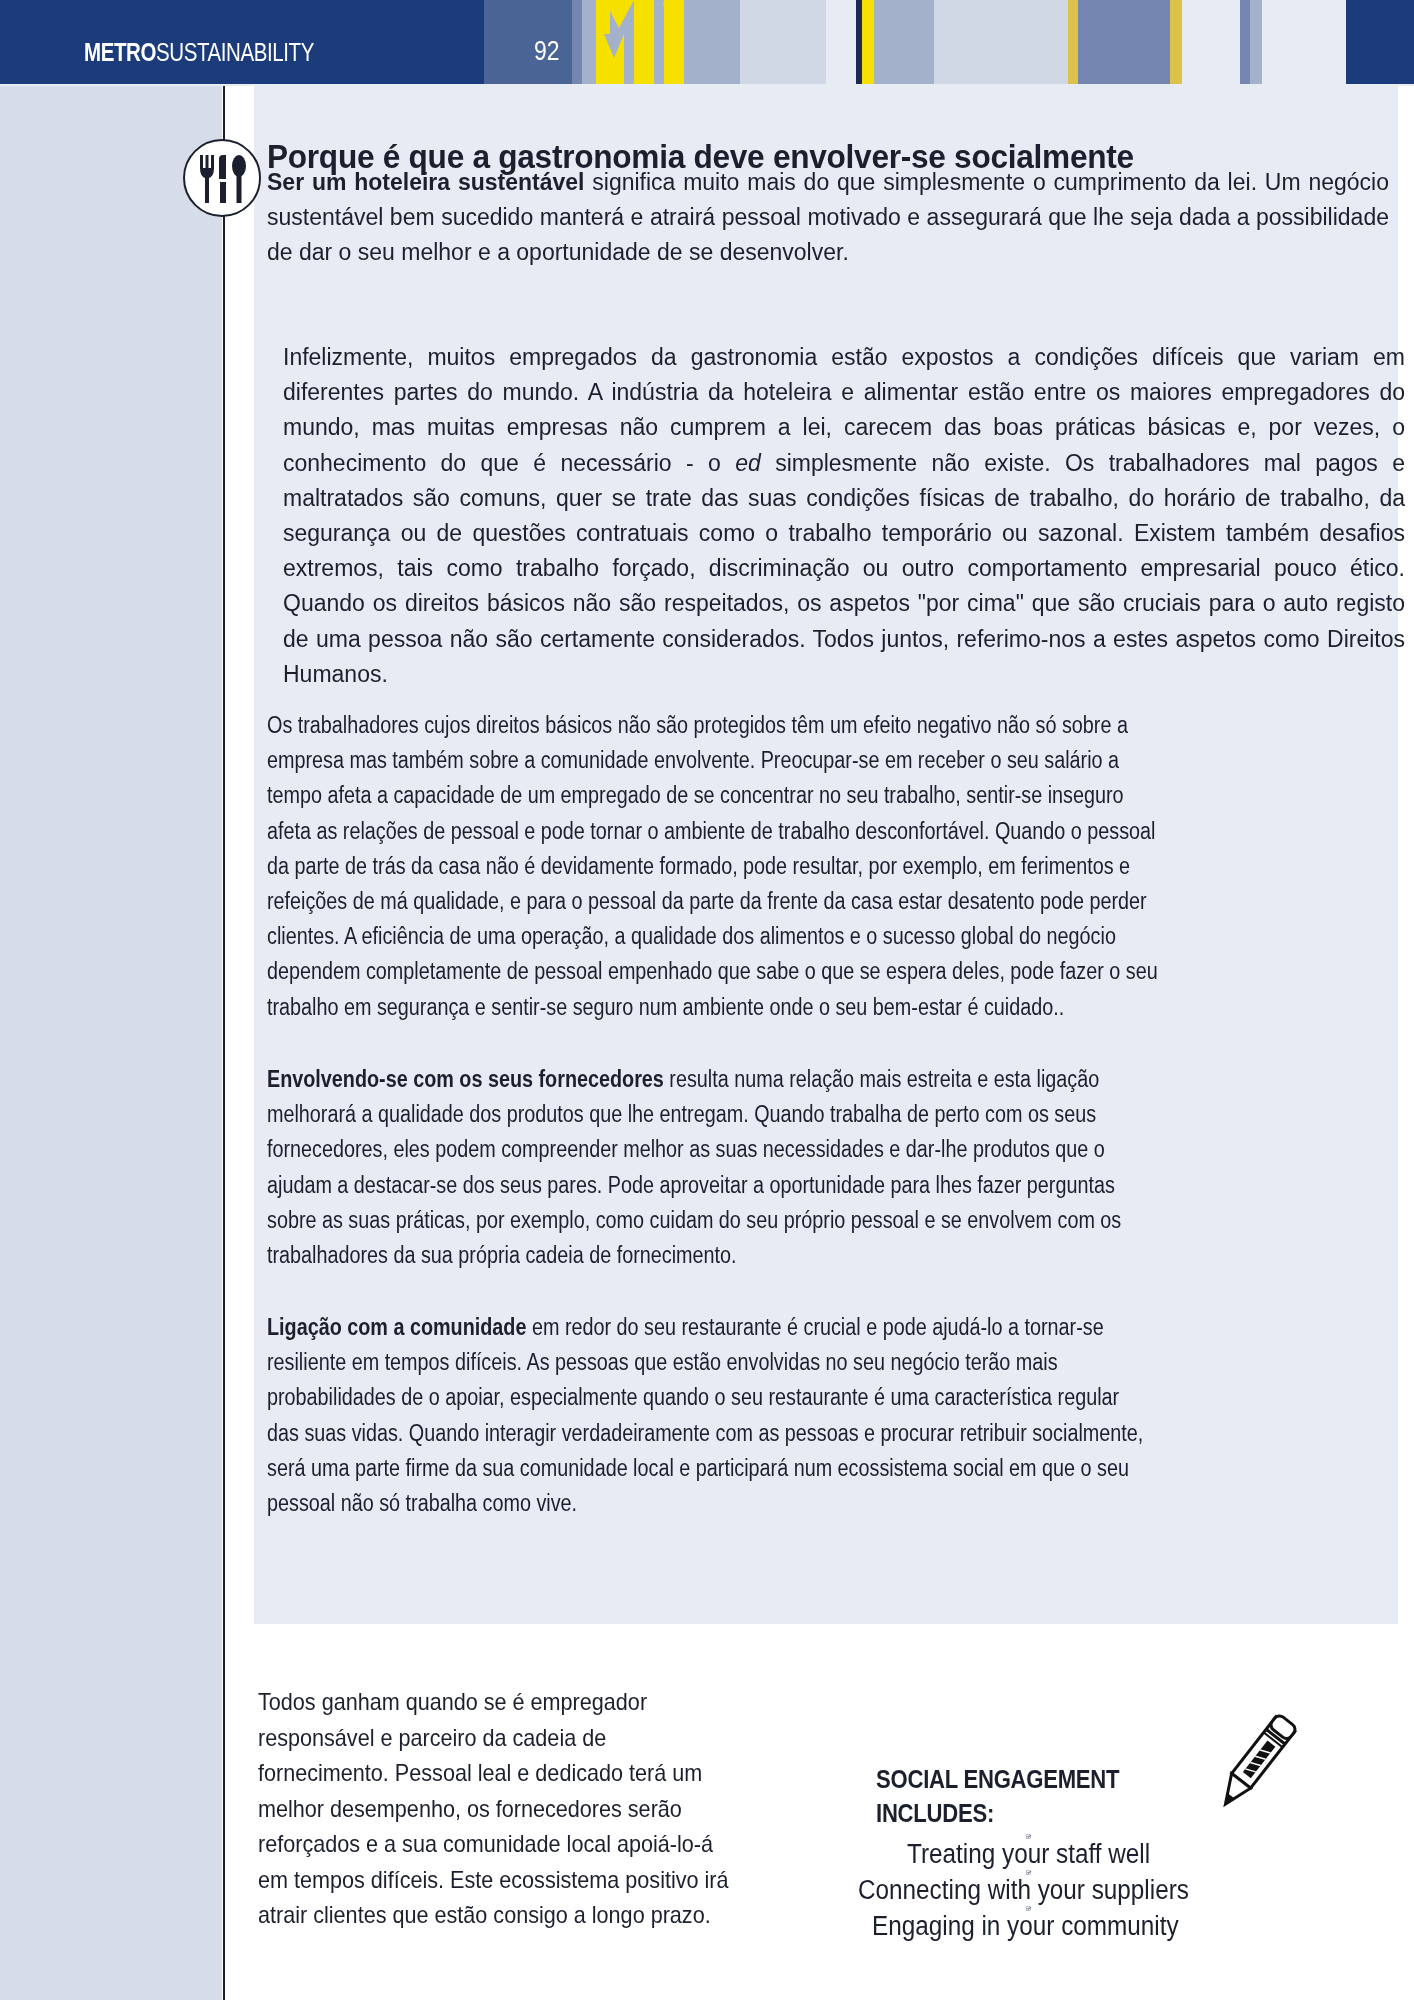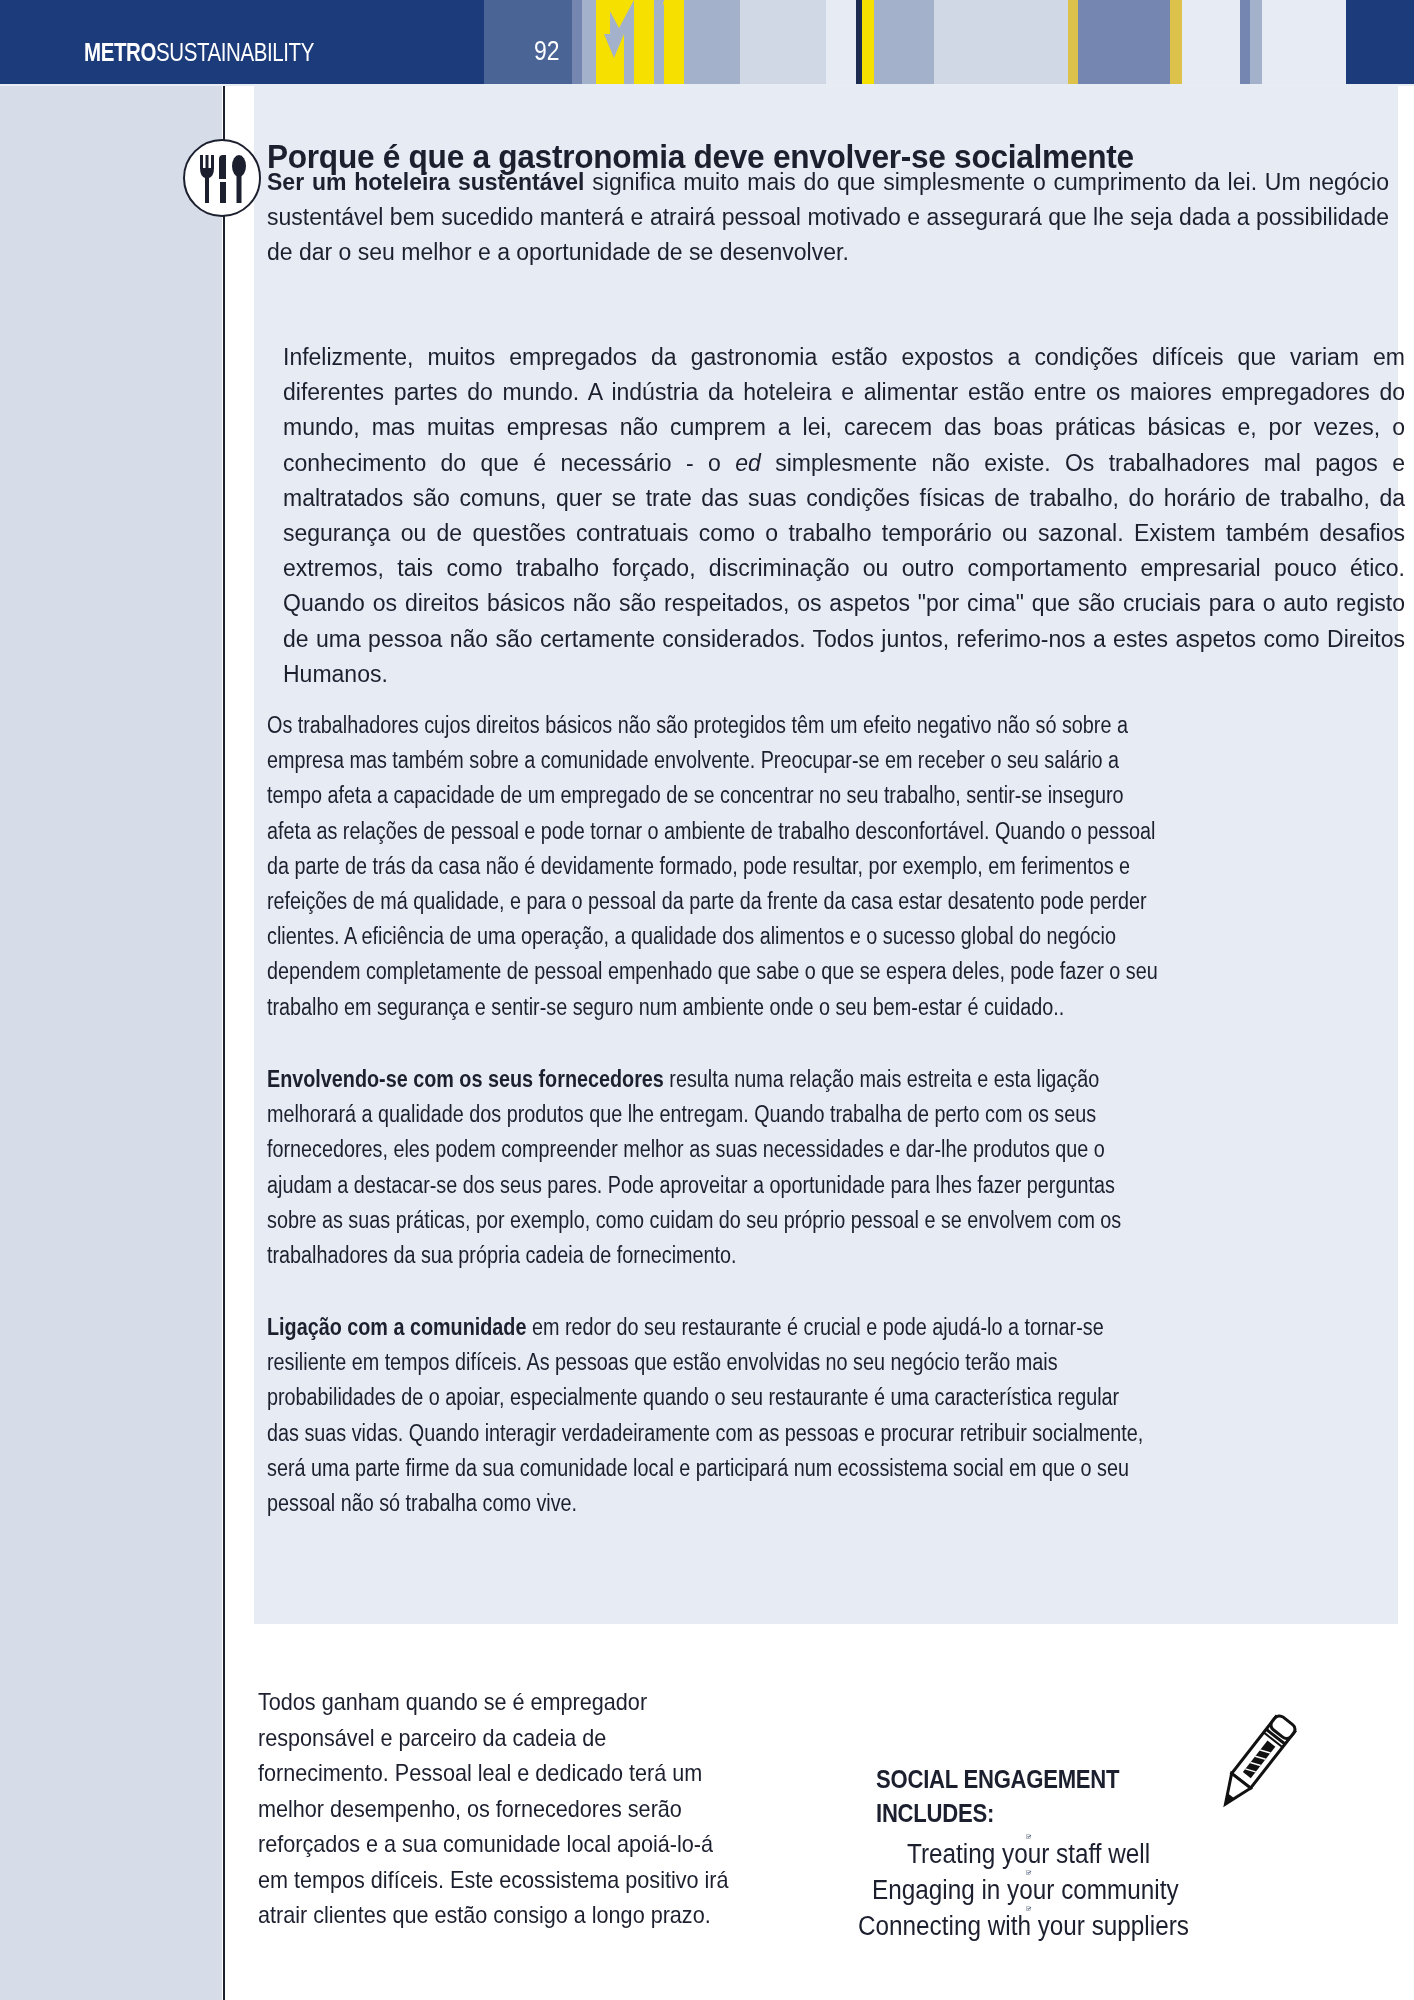--- a/index.html
+++ b/index.html
@@ -194,22 +194,22 @@
       <rect x="2" y="6" width="26" height="24" fill="none" stroke="#1c1f2e" stroke-width="2"></rect>
       <path d="M8,18 L15,25 L36,6 L30,6 L15,19 L12,15 Z" fill="#1f3a73"></path>
     </svg>
     <span class="lbl">Treating your staff well</span>
   </li>
   <li>
     <svg class="chk" viewBox="0 0 40 34">
       <rect x="2" y="6" width="26" height="24" fill="none" stroke="#1c1f2e" stroke-width="2"></rect>
       <path d="M8,18 L15,25 L36,6 L30,6 L15,19 L12,15 Z" fill="#1f3a73"></path>
     </svg>
-    <span class="lbl">Engaging in your community</span>
+    <span class="lbl">Connecting with your suppliers</span>
   </li>
   <li>
     <svg class="chk" viewBox="0 0 40 34">
       <rect x="2" y="6" width="26" height="24" fill="none" stroke="#1c1f2e" stroke-width="2"></rect>
       <path d="M8,18 L15,25 L36,6 L30,6 L15,19 L12,15 Z" fill="#1f3a73"></path>
     </svg>
-    <span class="lbl">Connecting with your suppliers</span>
+    <span class="lbl">Engaging in your community</span>
   </li>
 </ul>
 
 </body></html>

